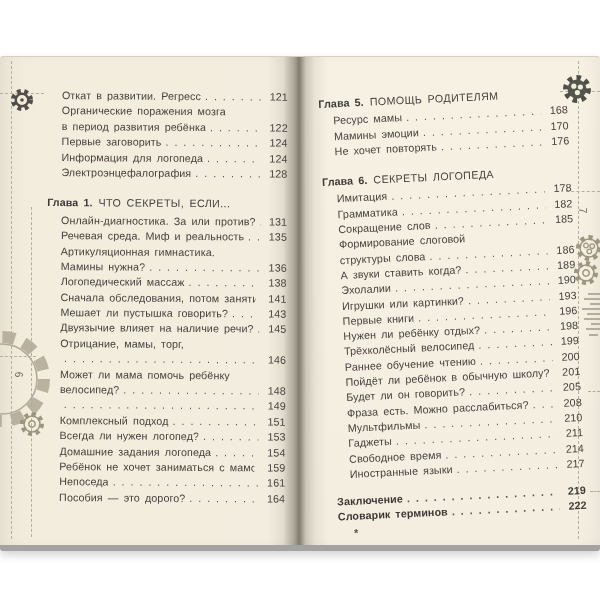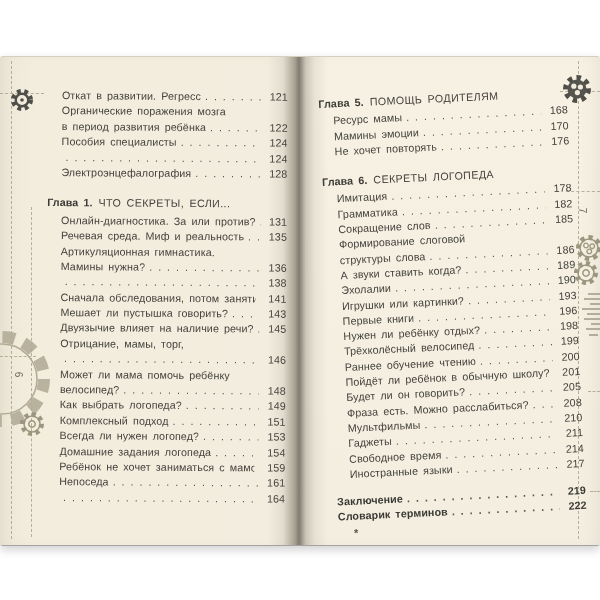--- a/index.html
+++ b/index.html
@@ -2,21 +2,21 @@
 <html><head>
 <meta charset="utf-8">
 <style>
   html,body{margin:0;padding:0;background:#ffffff;width:600px;height:600px;overflow:hidden;
     font-family:"Liberation Sans", sans-serif;}
   .stage{position:relative;width:600px;height:600px;background:#ffffff;}
 
   
   .book{position:absolute;left:0;top:56px;width:600px;height:488px;
     background:#f2ecdd;border-radius:3px;
-    border-top:1px solid #d6cfbd;border-bottom:1px solid #a3a3a3;
+    border-top:1px solid #d6cfbd;border-bottom:6px solid #a3a3a3;
     box-shadow:0 4px 10px rgba(0,0,0,0.18), inset 0 6px 10px -6px rgba(0,0,0,0.10);}
   .page{position:absolute;top:0;height:100%;}
   .page.left{left:0;width:300px;background:linear-gradient(90deg,#efe9d9 0%,#f3edde 12%,#f3eddf 100%);
     box-shadow:inset 10px 0 24px -14px rgba(0,0,0,0.10);}
   .page.right{left:300px;width:300px;background:linear-gradient(180deg,#f6f1e3 0%,#f3eee0 100%);
     box-shadow:inset -10px 0 24px -14px rgba(0,0,0,0.10);}
   .gutter{position:absolute;left:268px;top:0;width:60px;height:100%;pointer-events:none;
     background:linear-gradient(90deg,
       rgba(86,78,64,0) 0%, rgba(86,78,64,0.10) 25%, rgba(70,63,50,0.42) 44%,
       rgba(52,47,38,0.60) 52%, rgba(86,78,64,0.26) 63%, rgba(120,110,92,0.10) 78%,
@@ -92,26 +92,27 @@
 
           </div>
           <div class="toc-row kind-entry">
 
             <span class="t">в период развития ребёнка</span>
             <span class="dots"></span>
             <span class="n">122</span>
           </div>
           <div class="toc-row kind-entry">
 
-            <span class="t">Пособия специалисты</span>
+            <span class="t">Первые заговорить</span>
             <span class="dots"></span>
             <span class="n">124</span>
           </div>
           <div class="toc-row kind-entry">
 
+            <span class="t">Информация для логопеда</span>
             <span class="dots"></span>
             <span class="n">124</span>
           </div>
           <div class="toc-row kind-entry">
 
             <span class="t">Электроэнцефалография</span>
             <span class="dots"></span>
             <span class="n">128</span>
           </div>
           <div class="toc-row kind-gap no-num">
@@ -142,20 +143,21 @@
 
           </div>
           <div class="toc-row kind-entry">
 
             <span class="t">Мамины нужна?</span>
             <span class="dots"></span>
             <span class="n">136</span>
           </div>
           <div class="toc-row kind-entry">
 
+            <span class="t">Логопедический массаж</span>
             <span class="dots"></span>
             <span class="n">138</span>
           </div>
           <div class="toc-row kind-entry">
 
             <span class="t">Сначала обследования, потом занятия?</span>
             <span class="dots"></span>
             <span class="n">141</span>
           </div>
           <div class="toc-row kind-entry">
@@ -186,21 +188,20 @@
 
           </div>
           <div class="toc-row kind-entry">
 
             <span class="t">велосипед?</span>
             <span class="dots"></span>
             <span class="n">148</span>
           </div>
           <div class="toc-row kind-entry">
 
-            <span class="t">Как выбрать логопеда?</span>
             <span class="dots"></span>
             <span class="n">149</span>
           </div>
           <div class="toc-row kind-entry">
 
             <span class="t">Комплексный подход</span>
             <span class="dots"></span>
             <span class="n">151</span>
           </div>
           <div class="toc-row kind-entry">
@@ -222,20 +223,21 @@
             <span class="n">159</span>
           </div>
           <div class="toc-row kind-entry">
 
             <span class="t">Непоседа</span>
             <span class="dots"></span>
             <span class="n">161</span>
           </div>
           <div class="toc-row kind-entry">
 
+            <span class="t">Пособия — это дорого?</span>
             <span class="dots"></span>
             <span class="n">164</span>
           </div>
         </div>
     </div>
 
     <div class="page right">
       <div class="vdash" style="left:278px;top:4px;height:478px;"></div>
       <div class="hdash" style="left:260px;top:34px;width:40px;"></div>
       <div class="hdash" style="left:266px;top:134px;width:34px;"></div>

